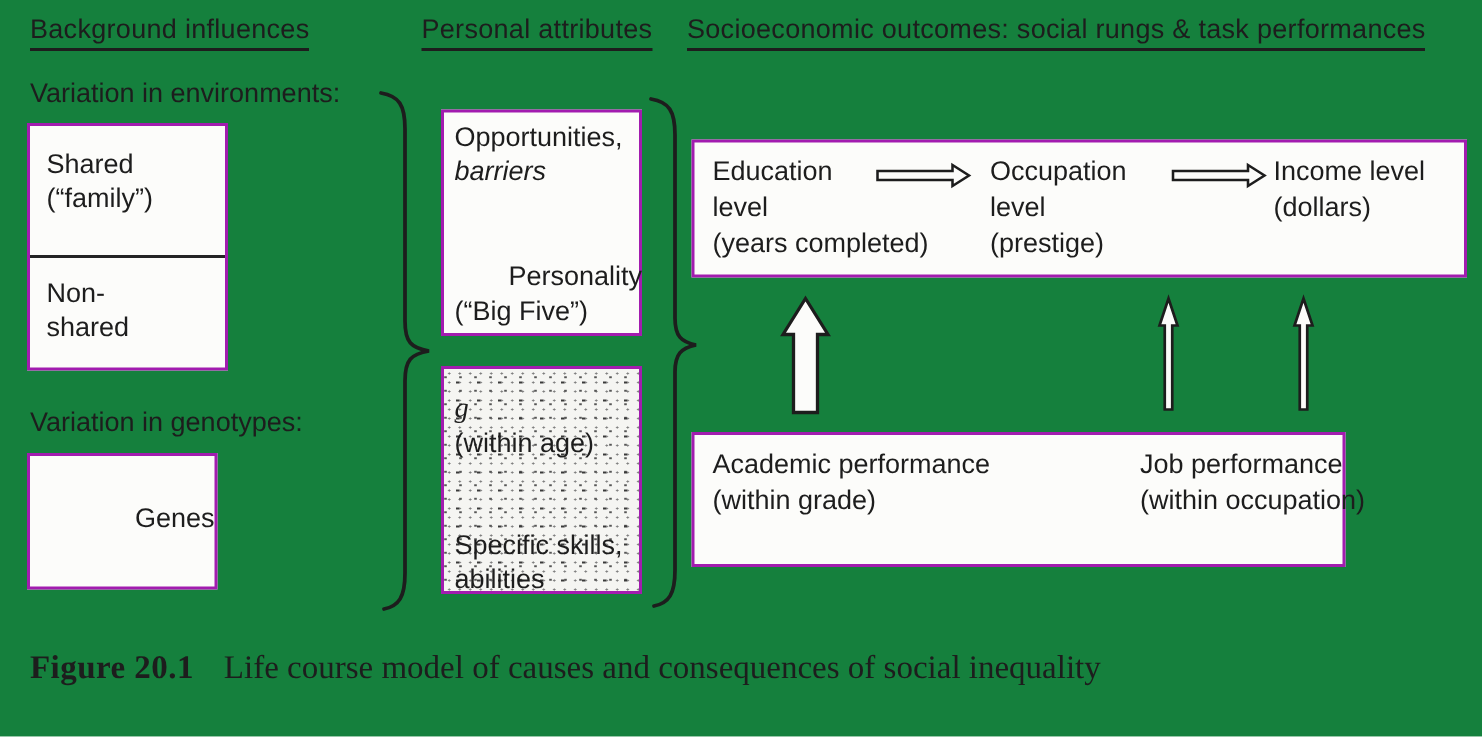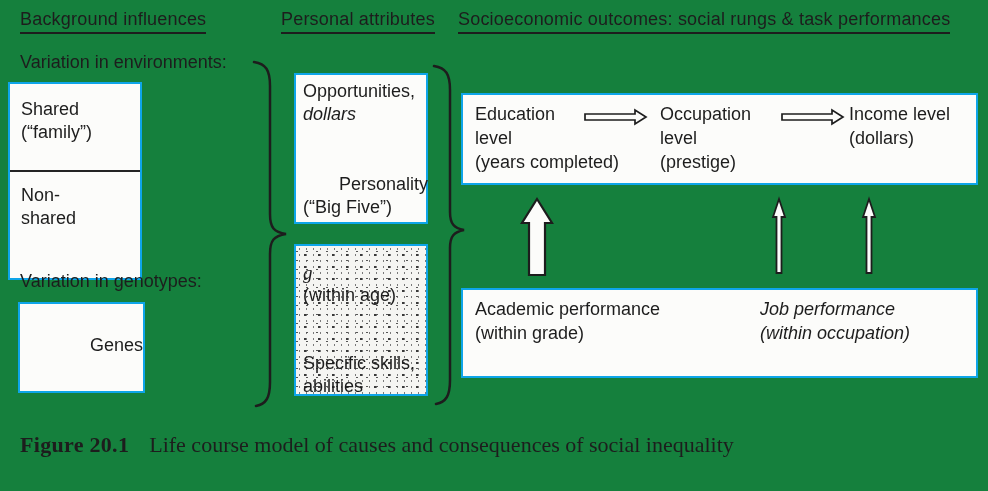--- a/index.html
+++ b/index.html
@@ -10,21 +10,21 @@
     overflow:hidden;
   }
   .col-header{
     position:absolute;top:9px;font-size:18px;letter-spacing:.2px;
     border-bottom:2px solid #1d1d1d;padding-bottom:2px;white-space:nowrap;
   }
   .label{
     position:absolute;font-size:18px;white-space:nowrap;
   }
   .box{
-    position:absolute;border:2px solid #0ea5e9;box-sizing:border-box;
+    position:absolute;border:2px solid #a21caf;box-sizing:border-box;
     font-size:18px;line-height:23px;background:#fcfcfa;
   }
   .cell{padding:14px 6px 0 11px;box-sizing:border-box;}
   .cell-top{height:88px;border-bottom:2px solid #242424;}
   .tblock{position:absolute;font-size:18px;line-height:24px;white-space:nowrap;}
   .italic{font-style:italic;}
   .gvar{font-family:"Liberation Serif", serif;font-style:italic;font-size:19px;}
   .stipple{
     background-color:#f5f5f2;
     background-image:
@@ -48,21 +48,21 @@
 <body>
 
 <div class="canvas">
 
   <div class="col-header" style="left:20px;">Background influences</div>
   <div class="col-header" style="left:281px;">Personal attributes</div>
   <div class="col-header" style="left:458px;">Socioeconomic outcomes: social rungs &amp; task performances</div>
 
   <div class="label" style="left:20px;top:52px;">Variation in environments:</div>
 
-  <div class="box" style="left:8px;top:82px;width:134px;height:198px;">
+  <div class="box" style="left:18px;top:82px;width:134px;height:165px;">
     <div class="cell cell-top">
       <div>Shared</div>
       <div>(“family”)</div>
     </div>
     <div class="cell" style="padding-top:12px;">
       <div>Non-</div>
       <div>shared</div>
     </div>
   </div>
 
@@ -74,21 +74,21 @@
 
   <svg class="brace" style="left:246px;top:56px;" width="44" height="352" viewBox="0 0 44 352">
     <path d="M8,6 C20,8 24,14 24,30 L24,158 C24,172 28,176 40,178 C28,180 24,184 24,198 L24,326 C24,342 20,348 10,350"></path>
   </svg>
   <svg class="brace" style="left:428px;top:60px;" width="40" height="350" viewBox="0 0 40 350">
     <path d="M6,6 C18,8 22,14 22,30 L22,152 C22,164 26,168 36,170 C26,172 22,176 22,188 L22,320 C22,336 18,342 8,344"></path>
   </svg>
 
   <div class="box" style="left:294px;top:73px;width:134px;height:151px;padding:5px 0 0 7px;">
     <div>Opportunities,</div>
-    <div class="italic">dollars</div>
+    <div class="italic">barriers</div>
     <div style="margin-top:47px;margin-left:36px;">Personality</div>
     <div>(“Big Five”)</div>
   </div>
 
   <div class="box stipple" style="left:294px;top:244px;width:134px;height:152px;padding:15px 0 0 7px;">
     <div class="gvar">g</div>
     <div>(within age)</div>
     <div style="margin-top:45px;">Specific skills,</div>
     <div>abilities</div>
   </div>
@@ -119,26 +119,26 @@
   <svg class="arrow" style="left:519px;top:196px;" width="36" height="82" viewBox="0 0 36 82">
     <path d="M18,3 L33,27 L26,27 L26,79 L10,79 L10,27 L3,27 Z" style="stroke-width:2.2;"></path>
   </svg>
   <svg class="arrow" style="left:771px;top:197px;" width="16" height="79" viewBox="0 0 16 79">
     <path d="M8,2 L14,20 L10.5,20 L10.5,76 L5.5,76 L5.5,20 L2,20 Z" style="stroke-width:1.8;"></path>
   </svg>
   <svg class="arrow" style="left:861px;top:197px;" width="16" height="79" viewBox="0 0 16 79">
     <path d="M8,2 L14,20 L10.5,20 L10.5,76 L5.5,76 L5.5,20 L2,20 Z" style="stroke-width:1.8;"></path>
   </svg>
 
-  <div class="box" style="left:461px;top:288px;width:517px;height:90px;">
+  <div class="box" style="left:461px;top:288px;width:436px;height:90px;">
     <div class="tblock" style="left:12px;top:7px;">
       <div>Academic performance</div>
       <div>(within grade)</div>
     </div>
-    <div class="tblock" style="left:297px;top:7px;font-style:italic;">
+    <div class="tblock" style="left:297px;top:7px;">
       <div>Job performance</div>
       <div>(within occupation)</div>
     </div>
   </div>
 
   <div class="caption">
     <b>Figure 20.1</b><span>Life course model of causes and consequences of social inequality</span>
   </div>
 
 </div>

